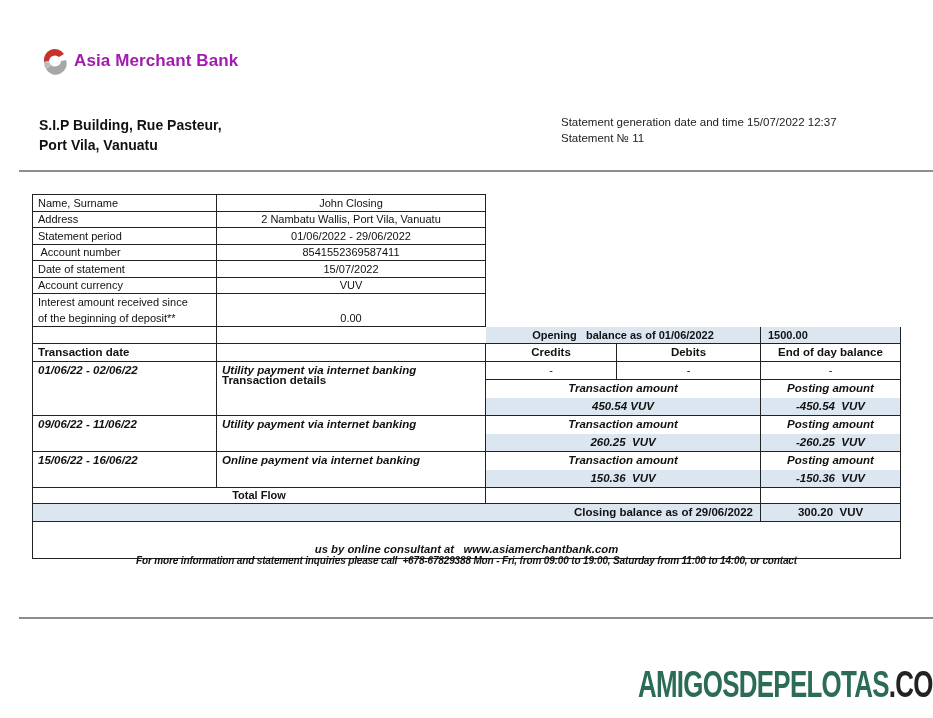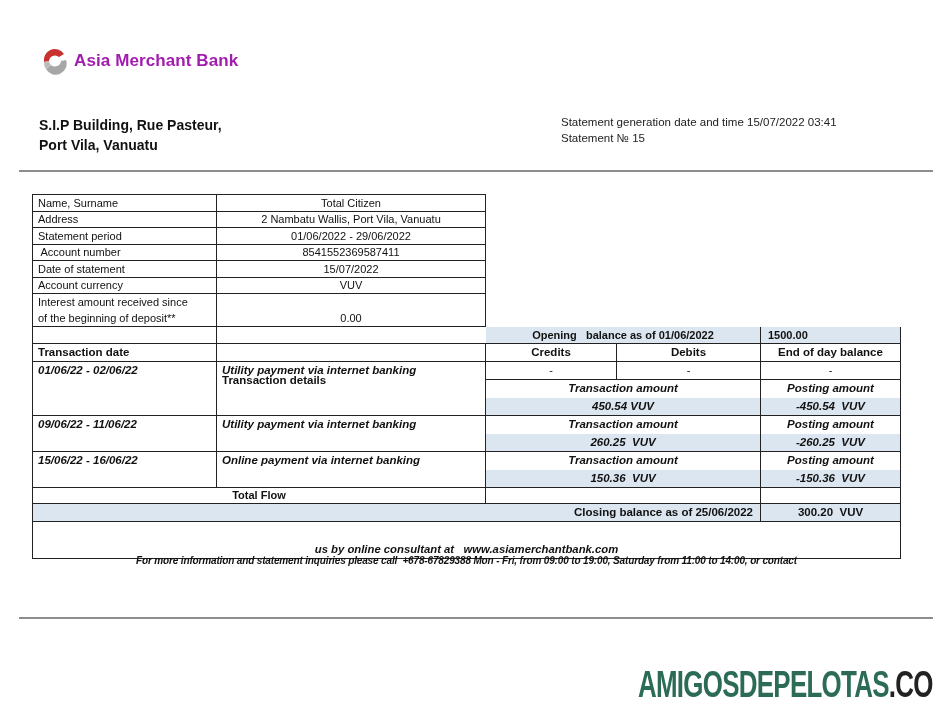--- a/index.html
+++ b/index.html
@@ -34,42 +34,42 @@
     <path d="M4 16 A11 11 0 0 1 24 8 L19 11 A6 6 0 0 0 9 15 Z" fill="#c9312f"></path>
     <path d="M26 14 A11 11 0 0 1 6 23 L11 19 A6 6 0 0 0 21 15 Z" fill="#a7a7a7"></path>
     <path d="M4 16 A11 11 0 0 0 6 23 L11 19 A6 6 0 0 1 9 15 Z" fill="#bdbdbd"></path>
   </svg>
 </div>
 <div class="abs logo-text">Asia Merchant Bank</div>
 
 <div class="abs addr" style="top:117px;">S.I.P Building, Rue Pasteur,</div>
 <div class="abs addr" style="top:137px;">Port Vila, Vanuatu</div>
 
-<div class="abs meta" style="top:116px;">Statement generation date and time 15/07/2022 03:41</div>
-<div class="abs meta" style="top:132px;">Statement № 15</div>
+<div class="abs meta" style="top:116px;">Statement generation date and time 15/07/2022 12:37</div>
+<div class="abs meta" style="top:132px;">Statement № 11</div>
 
 <div class="abs hr" style="left:19px;top:170px;width:914px;"></div>
 
 <div>
 
   <div class="line-h" style="left:32px;top:194px;width:454px;"></div>
   <div class="line-h" style="left:32px;top:211px;width:454px;"></div>
   <div class="line-h" style="left:32px;top:227px;width:454px;"></div>
   <div class="line-h" style="left:32px;top:244px;width:454px;"></div>
   <div class="line-h" style="left:32px;top:260px;width:454px;"></div>
   <div class="line-h" style="left:32px;top:277px;width:454px;"></div>
   <div class="line-h" style="left:32px;top:293px;width:454px;"></div>
   <div class="line-h" style="left:32px;top:326px;width:454px;"></div>
 
   <div class="line-v" style="left:32px;top:194px;height:150px;"></div>
   <div class="line-v" style="left:216px;top:194px;height:150px;"></div>
   <div class="line-v" style="left:485px;top:194px;height:133px;"></div>
 
   <div class="cell" style="left:33px;top:195px;width:183px;height:16px;">Name, Surname</div>
-  <div class="cell c" style="left:217px;top:195px;width:268px;height:16px;">Total Citizen</div>
+  <div class="cell c" style="left:217px;top:195px;width:268px;height:16px;">John Closing</div>
 
   <div class="cell" style="left:33px;top:211px;width:183px;height:16px;">Address</div>
   <div class="cell c" style="left:217px;top:211px;width:268px;height:16px;">2 Nambatu Wallis, Port Vila, Vanuatu</div>
 
   <div class="cell" style="left:33px;top:228px;width:183px;height:16px;">Statement period</div>
   <div class="cell c" style="left:217px;top:228px;width:268px;height:16px;">01/06/2022 - 29/06/2022</div>
 
   <div class="cell" style="left:33px;top:244px;width:183px;height:16px;white-space:pre;"> Account number</div>
   <div class="cell c" style="left:217px;top:244px;width:268px;height:16px;">8541552369587411</div>
 
@@ -143,21 +143,21 @@
     <div class="cell b i" style="left:33px;top:452px;width:183px;height:17px;font-size:11.5px;">15/06/22 - 16/06/22</div>
     <div class="cell b i" style="left:217px;top:452px;width:268px;height:17px;font-size:11.5px;">Online payment via internet banking</div>
     <div class="cell c b i" style="left:486px;top:452px;width:274px;height:17px;font-size:11.5px;">Transaction amount</div>
     <div class="cell c b i" style="left:761px;top:452px;width:139px;height:17px;font-size:11.5px;">Posting amount</div>
     <div class="cell c b i" style="left:486px;top:470px;width:274px;height:17px;font-size:11.5px;white-space:pre;">150.36  VUV</div>
     <div class="cell c b i" style="left:761px;top:470px;width:139px;height:17px;font-size:11.5px;white-space:pre;">-150.36  VUV</div>
   </div>
 
   <div class="cell c b" style="left:33px;top:488px;width:452px;height:15px;line-height:15px;">Total Flow</div>
 
-  <div class="cell b" style="left:486px;top:504px;width:274px;height:17px;text-align:right;padding-right:7px;font-size:11.5px;">Closing balance as of 25/06/2022</div>
+  <div class="cell b" style="left:486px;top:504px;width:274px;height:17px;text-align:right;padding-right:7px;font-size:11.5px;">Closing balance as of 29/06/2022</div>
   <div class="cell c b" style="left:761px;top:504px;width:139px;height:17px;font-size:11.5px;white-space:pre;">300.20  VUV</div>
 
   <div class="cell c b i" style="left:33px;top:553px;width:867px;height:17px;font-size:10px;white-space:pre;letter-spacing:-0.15px;font-style:italic;">For more information and statement inquiries please call  +678-67829388 Mon - Fri, from 09:00 to 19:00, Saturday from 11:00 to 14:00, or contact</div>
   <div class="cell c b i" style="left:33px;top:541px;width:867px;height:17px;font-size:11.3px;white-space:pre;">us by online consultant at   www.asiamerchantbank.com</div>
 </div>
 
 <div class="abs hr" style="left:19px;top:617px;width:914px;"></div>
 
 <div class="abs watermark">
   <span class="wm-green">AMIGOSDEPELOTAS</span><span class="wm-dark">.COM</span>

